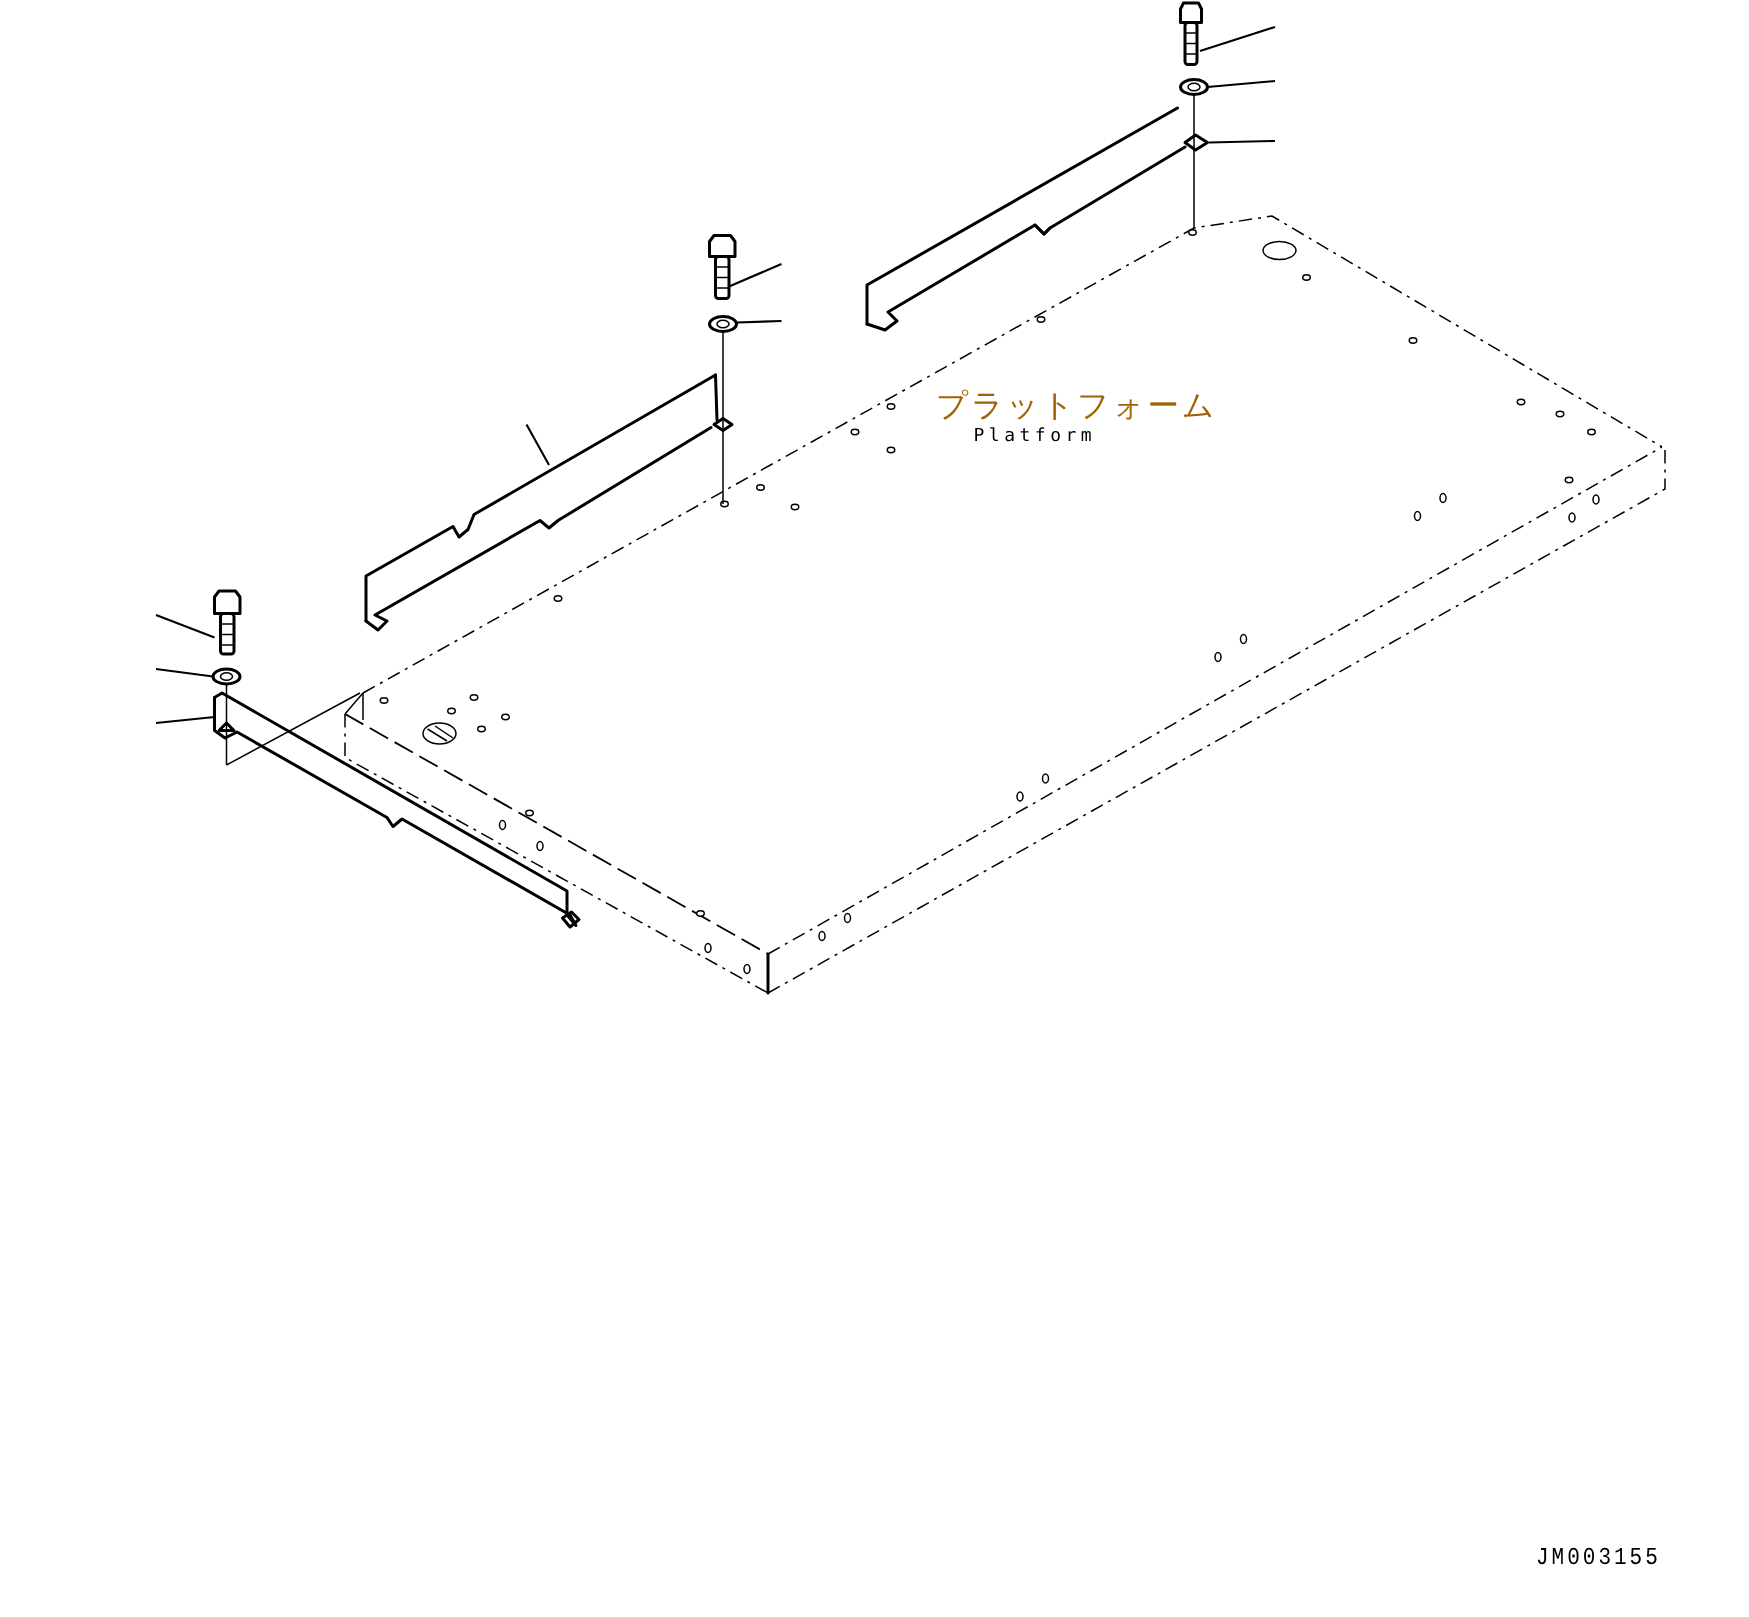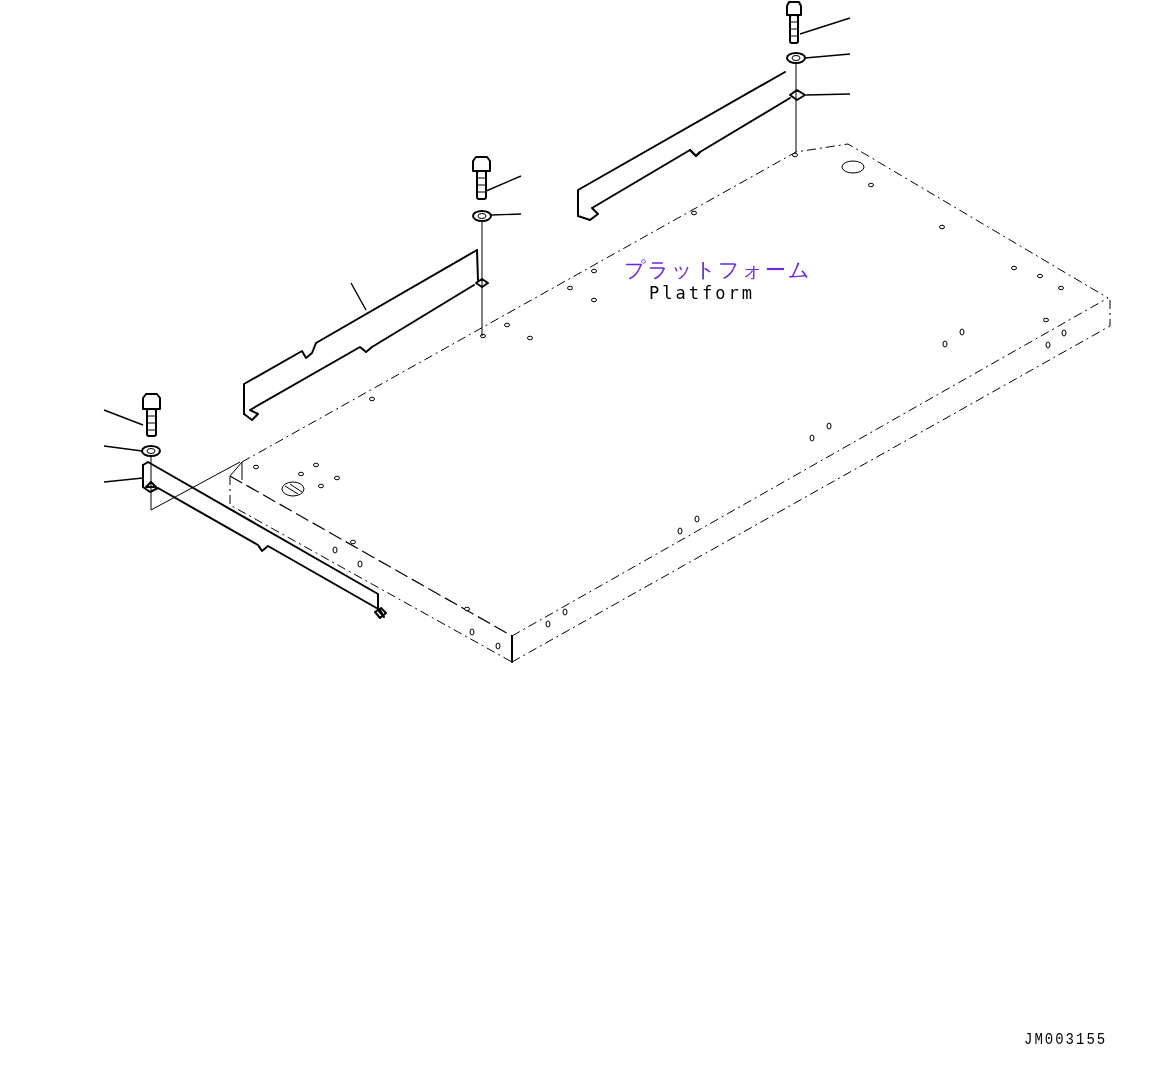--- a/index.html
+++ b/index.html
@@ -4,22 +4,22 @@
 <style>
   html, body { margin: 0; padding: 0; background: #ffffff; }
   #canvas { position: relative; width: 1166px; height: 1078px; background: #ffffff; overflow: hidden; }
   svg#drawing { position: absolute; left: 0; top: 0; }
   .solid { fill: none; stroke: #000; stroke-width: 2; stroke-linejoin: round; stroke-linecap: round; }
   .thin { fill: none; stroke: #000; stroke-width: 1; }
   .dash { fill: none; stroke: #000; stroke-width: 1; stroke-dasharray: 9 4 2 4; }
   .dash-long { fill: none; stroke: #000; stroke-width: 1.2; stroke-dasharray: 14 5; }
   .hole { fill: #fff; stroke: #000; stroke-width: 1; }
   .leader { fill: none; stroke: #000; stroke-width: 1.4; }
-  .label-jp { position: absolute; font-family: "DejaVu Sans Mono", monospace; font-size: 21px; letter-spacing: 2px; color: #6d28d9; white-space: nowrap; }
-  .label-en { position: absolute; font-family: "DejaVu Sans Mono", monospace; font-size: 17px; letter-spacing: 3px; color: #000; white-space: nowrap; }
+  .label-jp { position: absolute; font-family: "DejaVu Sans Mono", monospace; font-size: 21px; letter-spacing: 2px; color: #a16207; white-space: nowrap; }
+  .label-en { position: absolute; font-family: "DejaVu Sans Mono", monospace; font-size: 12px; letter-spacing: 3px; color: #000; white-space: nowrap; }
   .drawing-id { position: absolute; font-family: "Liberation Mono", monospace; font-size: 14px; letter-spacing: 2px; color: #000; white-space: nowrap; transform: scaleY(1.15); }
 </style>
 </head>
 <body>
 
 <div id="canvas">
   <svg id="drawing" width="1166" height="1078" viewBox="0 0 1166 1078">
 
     <g>
 

